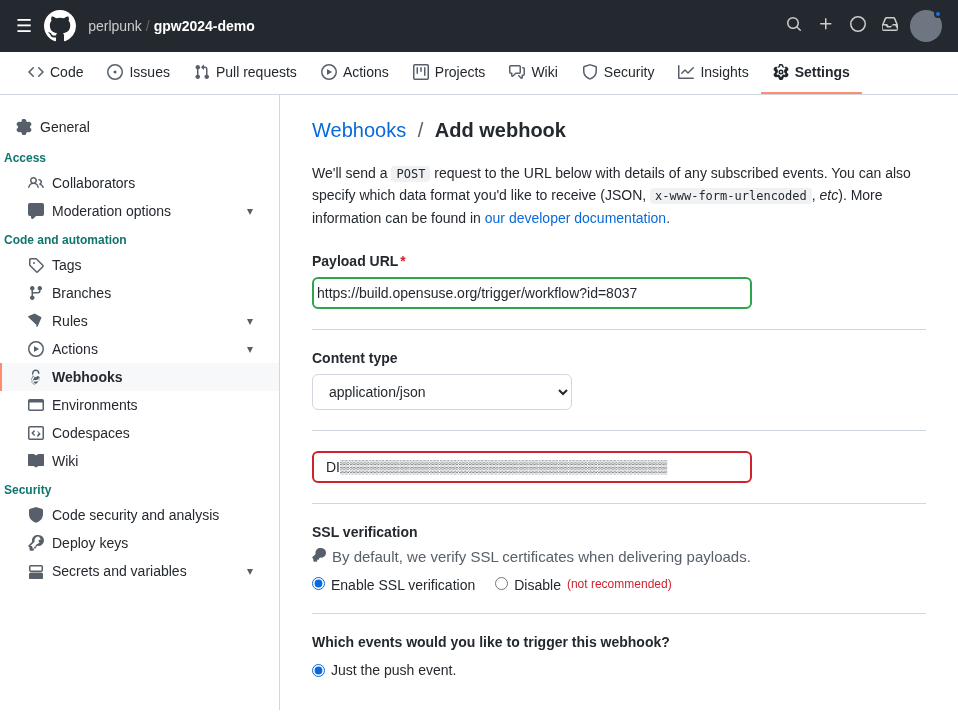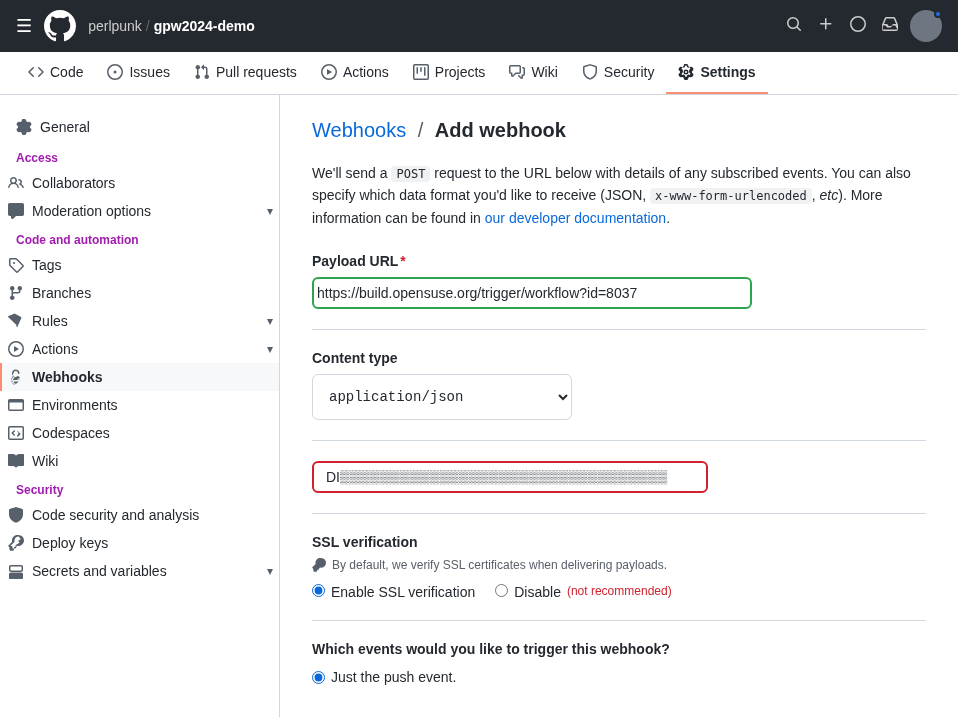--- a/index.html
+++ b/index.html
@@ -34,24 +34,24 @@
     .repo-nav-item.active svg { fill: #24292f; }
 
     
     .layout { display: flex; min-height: calc(100vh - 105px); }
 
     
     .sidebar {
       width: 280px; min-width: 280px; padding: 16px 0; border-right: 1px solid #d0d7de; background: #fff;
     }
     .sidebar-section-label {
-      font-size: 12px; font-weight: 600; color: #a21caf; padding: 8px 16px 4px 16px; text-transform: none;
+      font-size: 12px; font-weight: 600; color: #0f766e; padding: 8px 16px 4px 4px; text-transform: none;
     }
     .sidebar-item {
-      display: flex; align-items: center; justify-content: space-between; padding: 6px 6px; cursor: pointer; font-size: 14px; color: #24292f; text-decoration: none; border-left: 2px solid transparent;
+      display: flex; align-items: center; justify-content: space-between; padding: 6px 26px; cursor: pointer; font-size: 14px; color: #24292f; text-decoration: none; border-left: 2px solid transparent;
     }
     .sidebar-item.active { background: #f6f8fa; border-left-color: #fd8c73; font-weight: 600; }
     .sidebar-item-left { display: flex; align-items: center; gap: 8px; }
     .sidebar-item svg { width: 16px; height: 16px; fill: #57606a; }
     .sidebar-chevron { color: #57606a; font-size: 12px; }
     .sidebar-general { padding: 8px 16px; display: flex; align-items: center; gap: 8px; font-size: 14px; cursor: pointer; }
     .sidebar-general svg { width: 16px; height: 16px; fill: #57606a; }
 
     
     .main { flex: 1; padding: 24px 32px; }
@@ -73,32 +73,32 @@
       display: block; font-size: 14px; font-weight: 600; margin-bottom: 8px; color: #24292f;
     }
     .required-star { color: #cf222e; margin-left: 2px; }
 
     .payload-url-input {
       border: 2px solid #2ea44f; border-radius: 6px; padding: 5px 3px; width: 440px; font-size: 14px; height: 32px; outline: none; color: #24292f; background: #fff;
     }
 
     .secret-input-wrapper { position: relative; }
     .secret-input {
-      width: 396px; padding: 5px 12px; font-size: 14px; border: 2px solid #cf222e; border-radius: 6px; outline: none; color: #24292f; background: #fff; height: 32px;
+      width: 440px; padding: 5px 12px; font-size: 14px; border: 2px solid #cf222e; border-radius: 6px; outline: none; color: #24292f; background: #fff; height: 32px;
     }
 
     select.form-select {
-      padding: 5px 32px 5px 12px; font-size: 14px; border: 1px solid #d0d7de; border-radius: 6px; background: #fff; color: #24292f; appearance: auto; height: 46px; cursor: pointer; width: 260px; font-family: Liberation Mono, monospace;
+      padding: 5px 32px 5px 12px; font-size: 14px; border: 1px solid #d0d7de; border-radius: 6px; background: #fff; color: #24292f; appearance: auto; height: 36px; cursor: pointer; width: 260px;
     }
 
     .divider { border: none; border-top: 1px solid #d0d7de; margin: 20px 0; }
 
     .ssl-section { }
     .ssl-title { font-size: 14px; font-weight: 600; color: #24292f; margin-bottom: 8px; }
-    .ssl-desc { display: flex; align-items: flex-end; gap: 6px; font-size: 12px; color: #57606a; margin-bottom: 12px; }
+    .ssl-desc { display: flex; align-items: flex-start; gap: 6px; font-size: 15px; color: #57606a; margin-bottom: 12px; }
     .ssl-desc svg { width: 14px; height: 14px; fill: #57606a; }
     .ssl-options { display: flex; align-items: center; gap: 20px; }
     .ssl-option { display: flex; align-items: flex-start; gap: 6px; font-size: 14px; cursor: pointer; }
     .ssl-option input[type=radio] { accent-color: #0969da; }
     .not-recommended { color: #cf222e; font-size: 12px; }
 
     .trigger-section { margin-top: 20px; }
     .trigger-title { font-size: 14px; font-weight: 600; color: #24292f; margin-bottom: 12px; }
     .trigger-option { display: flex; align-items: center; gap: 6px; font-size: 14px; margin-bottom: 8px; cursor: pointer; }
     .trigger-option input[type=radio] { accent-color: #0969da; }
@@ -183,20 +183,26 @@
         <path d="M1.75 1h8.5c.966 0 1.75.784 1.75 1.75v5.5A1.75 1.75 0 0 1 10.25 10H7.061l-2.574 2.573A1.458 1.458 0 0 1 2 11.543V10h-.25A1.75 1.75 0 0 1 0 8.25v-5.5C0 1.784.784 1 1.75 1ZM1.5 2.75v5.5c0 .138.112.25.25.25h1a.75.75 0 0 1 .75.75v2.19l2.72-2.72a.749.749 0 0 1 .53-.22h3.5a.25.25 0 0 0 .25-.25v-5.5a.25.25 0 0 0-.25-.25h-8.5a.25.25 0 0 0-.25.25Zm13 2a.25.25 0 0 0-.25-.25h-.5a.75.75 0 0 1 0-1.5h.5c.966 0 1.75.784 1.75 1.75v5.5A1.75 1.75 0 0 1 14.25 12H14v1.543a1.457 1.457 0 0 1-2.487 1.03L9.22 12.28a.749.749 0 0 1 .326-1.275.749.749 0 0 1 .734.215l2.22 2.22v-2.19a.75.75 0 0 1 .75-.75h1a.25.25 0 0 0 .25-.25Z"></path>
       </svg>
     <span>Wiki</span>
   </a>
   <a class="repo-nav-item">
     <svg viewBox="0 0 16 16">
         <path d="M7.467.133a1.748 1.748 0 0 1 1.066 0l5.25 1.68A1.75 1.75 0 0 1 15 3.48V7c0 1.566-.32 3.182-1.303 4.682-.983 1.498-2.585 2.813-5.032 3.855a1.697 1.697 0 0 1-1.33 0c-2.447-1.042-4.049-2.357-5.032-3.855C1.32 10.182 1 8.566 1 7V3.48a1.75 1.75 0 0 1 1.217-1.667Zm.61 1.429a.25.25 0 0 0-.153 0l-5.25 1.68a.25.25 0 0 0-.174.238V7c0 1.358.275 2.666 1.057 3.86.784 1.194 2.121 2.34 4.366 3.297a.196.196 0 0 0 .154 0c2.245-.956 3.582-2.104 4.366-3.298C13.225 9.666 13.5 8.36 13.5 7V3.48a.25.25 0 0 0-.174-.237Z"></path>
       </svg>
     <span>Security</span>
   </a>
+  <a class="repo-nav-item">
+    <svg viewBox="0 0 16 16">
+        <path d="M1.5 1.75V13.5h13.75a.75.75 0 0 1 0 1.5H.75a.75.75 0 0 1-.75-.75V1.75a.75.75 0 0 1 1.5 0Zm14.28 2.53-5.25 5.25a.75.75 0 0 1-1.06 0L7 7.06 4.28 9.78a.751.751 0 0 1-1.042-.018.751.751 0 0 1-.018-1.042l3.25-3.25a.75.75 0 0 1 1.06 0L10 7.94l4.72-4.72a.751.751 0 0 1 1.042.018.751.751 0 0 1 .018 1.042Z"></path>
+      </svg>
+    <span>Insights</span>
+  </a>
   <a class="repo-nav-item active">
     <svg viewBox="0 0 16 16" style="fill:#24292f">
         <path d="M8 0a8.2 8.2 0 0 1 .701.031C9.444.095 9.99.645 10.16 1.29l.288 1.107c.018.066.079.158.212.224.231.114.454.243.668.386.123.082.233.09.299.071l1.103-.303c.644-.176 1.392.021 1.82.63.27.385.506.792.704 1.218.315.675.111 1.422-.364 1.891l-.814.806c-.049.048-.098.147-.088.294.016.257.016.515 0 .772-.01.147.038.246.088.294l.814.806c.475.469.679 1.216.364 1.891a7.977 7.977 0 0 1-.704 1.217c-.428.61-1.176.807-1.82.63l-1.103-.303c-.066-.019-.176-.011-.299.071a5.909 5.909 0 0 1-.668.386c-.133.066-.194.158-.212.224l-.288 1.107c-.17.645-.715 1.195-1.458 1.259a8.223 8.223 0 0 1-1.402 0c-.743-.064-1.289-.614-1.458-1.259l-.288-1.107c-.018-.066-.079-.158-.212-.224a5.738 5.738 0 0 1-.668-.386c-.123-.082-.233-.09-.299-.071l-1.103.303c-.644.176-1.392-.021-1.82-.63a8.12 8.12 0 0 1-.704-1.218c-.315-.675-.111-1.422.364-1.891l.814-.806c.049-.048.098-.147.088-.294a6.214 6.214 0 0 1 0-.772c.01-.147-.038-.246-.088-.294l-.814-.806C.635 6.045.431 5.298.746 4.623a7.92 7.92 0 0 1 .704-1.217c.428-.61 1.176-.807 1.82-.63l1.102.302c.067.019.177.011.3-.071a5.92 5.92 0 0 1 .668-.386c.133-.066.194-.158.212-.224l.288-1.107C5.726.645 6.272.095 7.016.031A8.2 8.2 0 0 1 8 0Zm-.571 1.525c-.036.003-.108.036-.137.146l-.289 1.107c-.05.204-.24.347-.46.452a5.186 5.186 0 0 0-.567.329c-.177.118-.379.16-.576.096l-1.103-.303c-.109-.03-.175.016-.195.045-.22.312-.412.644-.573.99-.014.031-.021.11.059.19l.815.806c.411.406.562.957.53 1.456a4.709 4.709 0 0 0 0 .582c.032.499-.119 1.05-.53 1.456l-.815.806c-.081.08-.073.159-.059.19.162.346.353.677.573.989.02.03.085.076.195.046l1.102-.303c.198-.054.4-.012.576.096.181.12.37.231.568.329.22.105.41.248.46.452l.289 1.106c.029.109.101.143.137.146a6.6 6.6 0 0 0 1.142 0c.036-.003.108-.036.137-.146l.289-1.106c.05-.204.24-.347.46-.452a5.14 5.14 0 0 0 .567-.328c.177-.118.379-.161.576-.097l1.102.303c.11.03.175-.016.195-.045.22-.313.413-.644.573-.99.014-.031.021-.11-.059-.19l-.815-.806c-.411-.406-.562-.957-.53-1.456a4.709 4.709 0 0 0 0-.582c-.032-.499.119-1.05.53-1.456l.815-.806c.081-.08.073-.159.059-.19a6.464 6.464 0 0 0-.573-.989c-.02-.03-.085-.076-.195-.046l-1.102.303c-.198.054-.4.012-.576-.096a5.186 5.186 0 0 0-.568-.329c-.22-.105-.41-.248-.46-.452l-.289-1.107c-.029-.109-.101-.143-.137-.146a6.6 6.6 0 0 0-1.142 0ZM8 5.5a2.5 2.5 0 1 1 0 5 2.5 2.5 0 0 1 0-5ZM8 7a1 1 0 1 0 0 2 1 1 0 0 0 0-2Z"></path>
       </svg>
     <span>Settings</span>
   </a>
 </div>
 
 <div class="layout">
 

